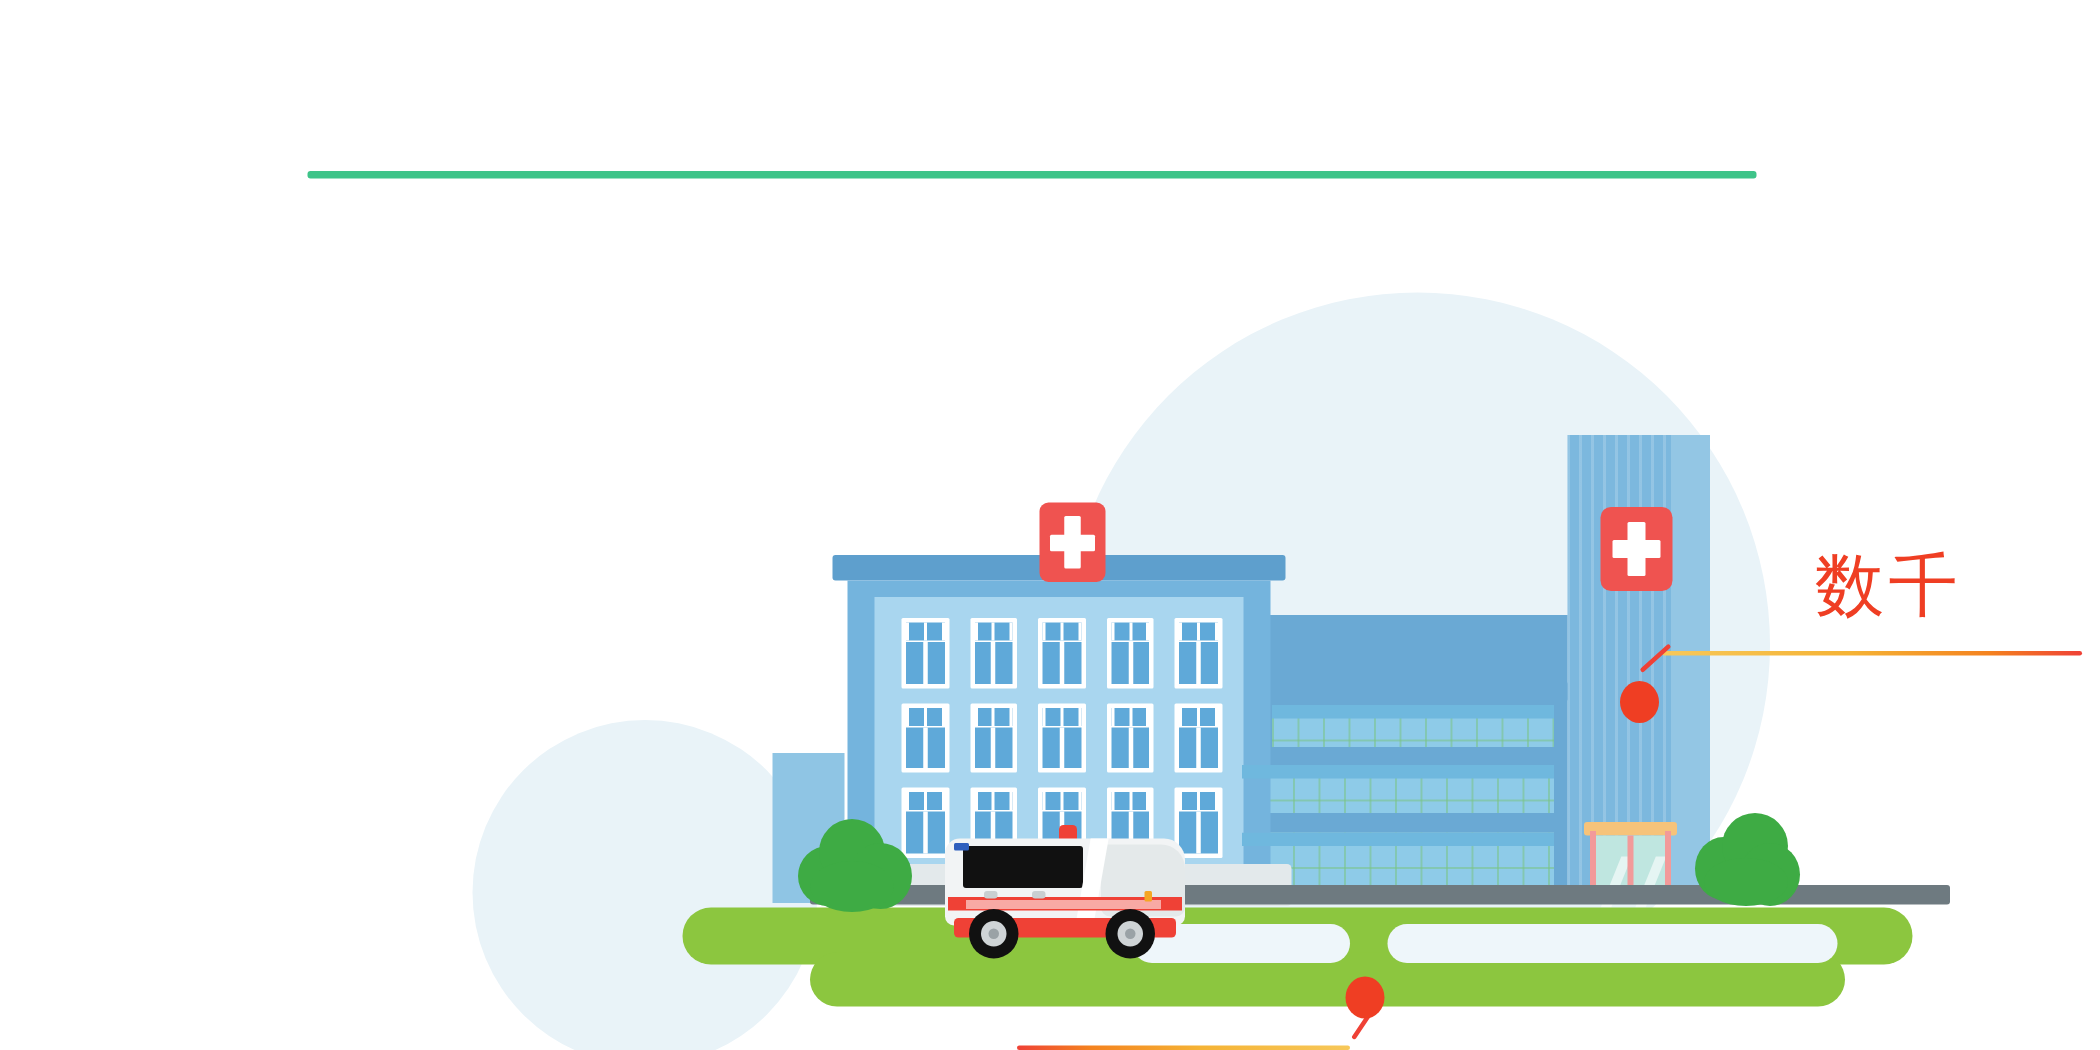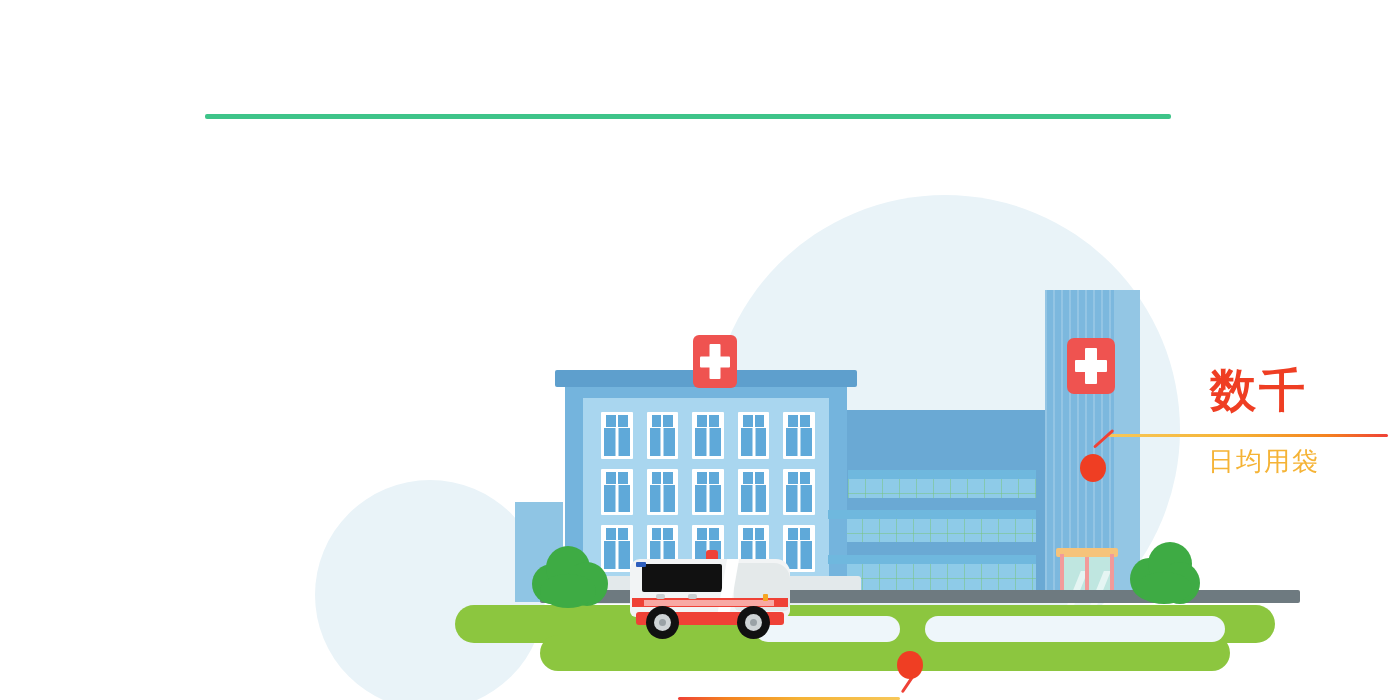--- a/index.html
+++ b/index.html
@@ -129,21 +129,21 @@
   .amb .indic{position:absolute;left:133px;top:44px;width:5px;height:7px;background:#f5a623;border-radius:1px;}
   .amb .badge{position:absolute;left:6px;top:12px;width:10px;height:5px;background:#2f5fbd;border-radius:1px;}
   .wheel{position:absolute;width:33px;height:33px;border-radius:50%;background:#111;top:56px;}
   .wheel::after{content:"";position:absolute;left:8px;top:8px;width:17px;height:17px;border-radius:50%;background:#cfd4d6;}
   .wheel::before{content:"";position:absolute;left:13px;top:13px;width:7px;height:7px;border-radius:50%;background:#9aa2a6;z-index:2;}
   .w1{left:16px;}
   .w2{left:107px;}
 
   
   .callout{position:absolute;}
-  .callout .big{font-weight:bold;white-space:nowrap;}
+  .callout .big{font-weight:normal;white-space:nowrap;}
   .callout .sub{white-space:nowrap;}
   .rule-grad{
     height:3px;border-radius:2px;
     background:linear-gradient(to right,#ef4136 0%,#f4821f 22%,#f5b335 55%,#f7c85a 100%);
   }
   .rule-grad-rev{
     height:3px;border-radius:2px;
     background:linear-gradient(to right,#f7c85a 0%,#f5b335 45%,#f4821f 78%,#ef4136 100%);
   }
   .dot-marker{
@@ -320,21 +320,20 @@
       <div class="dot dot2"></div>
       <div class="indic"></div>
       <div class="badge"></div>
       <div class="wheel w1"></div>
       <div class="wheel w2"></div>
     </div>
 
     <div class="callout co-right">
       <div class="big">数千</div>
       <div class="rule rule-grad-rev"></div>
-      <div class="sub">日均用袋</div>
       <div class="leader"></div>
       <div class="dot-marker"></div>
     </div>
 
     <div class="callout co-left">
       <div class="rule rule-grad"></div>
 
       <div class="leader"></div>
       <div class="dot-marker"></div>
     </div>

